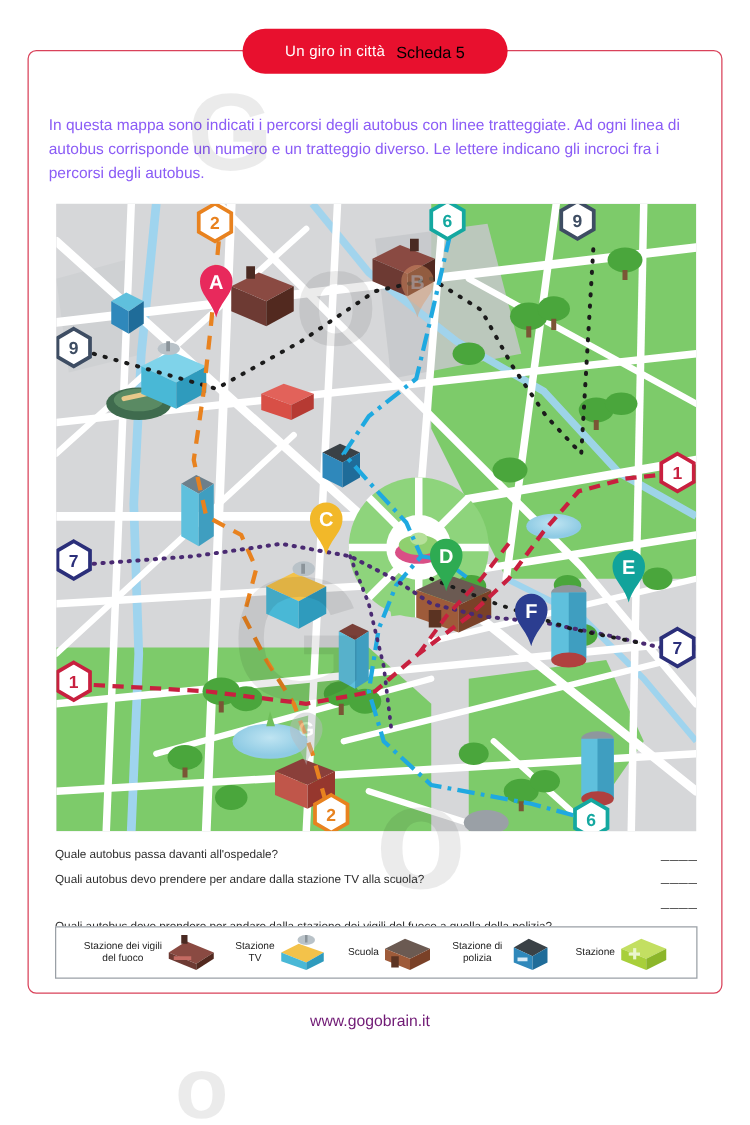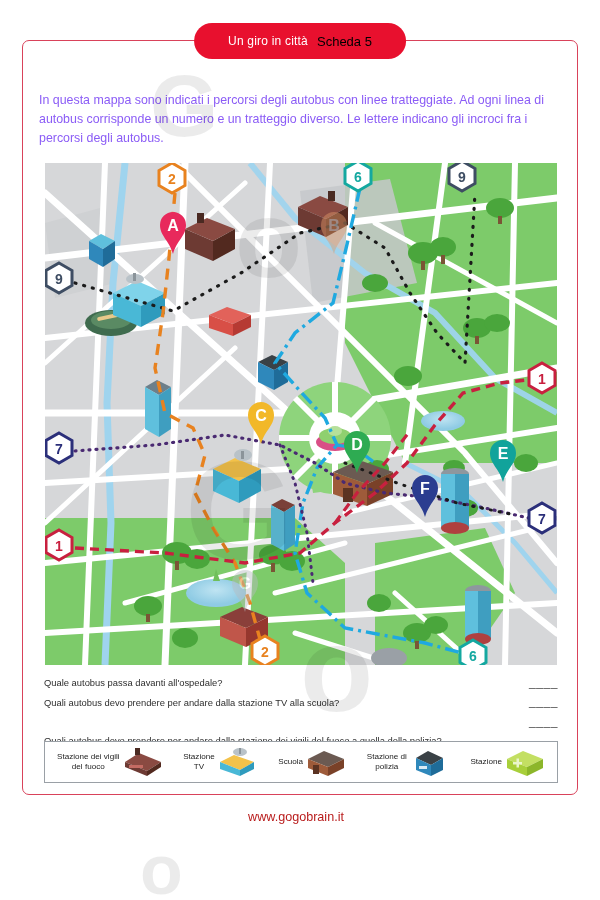--- a/index.html
+++ b/index.html
@@ -42,29 +42,29 @@
   .qspacer{flex:1 1 auto;}
   .qblank{
     flex:0 0 auto;width:30px;border-bottom:0px;
     color:#555;font-size:12px;letter-spacing:.6px;text-align:right;
   }
   
   .legend{
     position:absolute;left:21px;top:700px;width:514px;height:42px;
     border:1px solid #9aa0a6;box-sizing:border-box;background:#fff;
     display:flex;align-items:center;justify-content:space-between;
-    padding:0 12px;
+    padding:0 22px;
   }
   .legend-item{display:flex;align-items:center;gap:3px;}
   .legend-label{font-size:8.1px;line-height:1.25;text-align:center;color:#222;white-space:pre-line;}
   .legend-icon{width:40px;height:32px;flex:0 0 auto;}
   
   .footer{
     position:absolute;left:0;top:810px;width:592px;text-align:center;
-    font-size:12.6px;color:#b91c1c;
+    font-size:12.6px;color:#701a75;
   }
   
   .wm{position:absolute;color:#000;opacity:.075;font-weight:bold;
       pointer-events:none;user-select:none;}
 </style>
 </head>
 <body>
 
 <div class="page">
 

